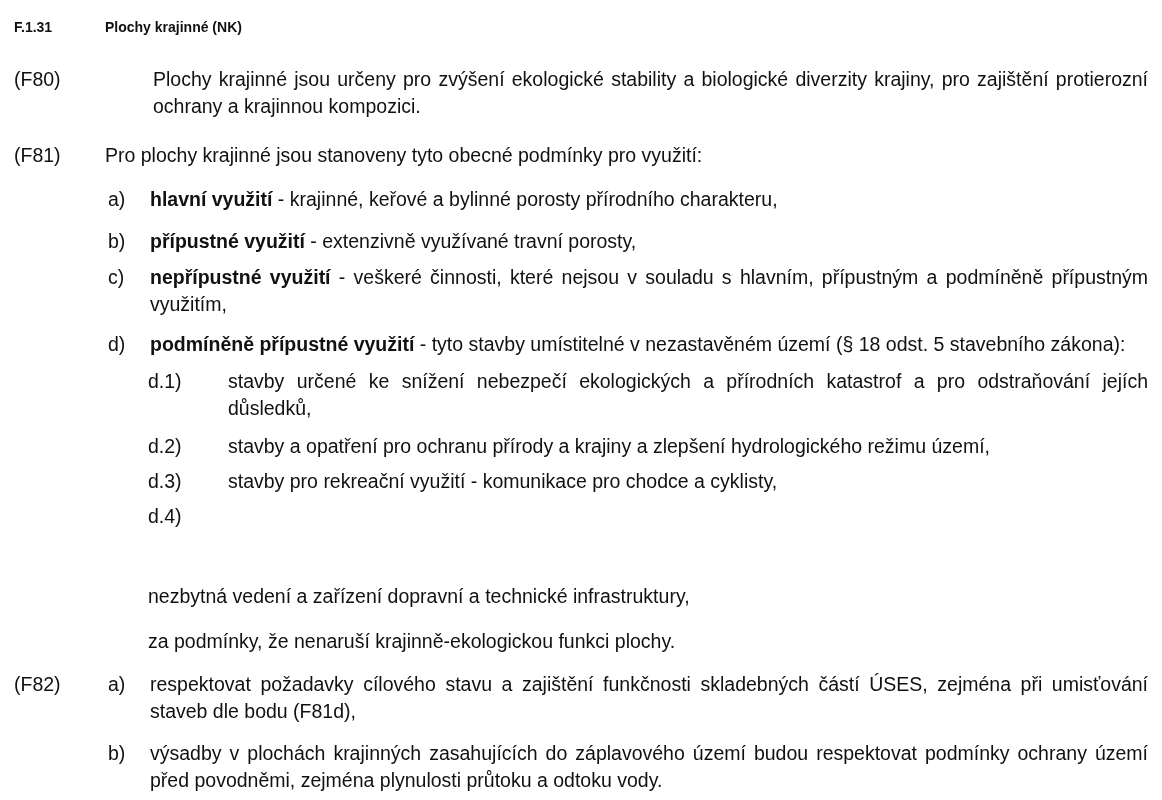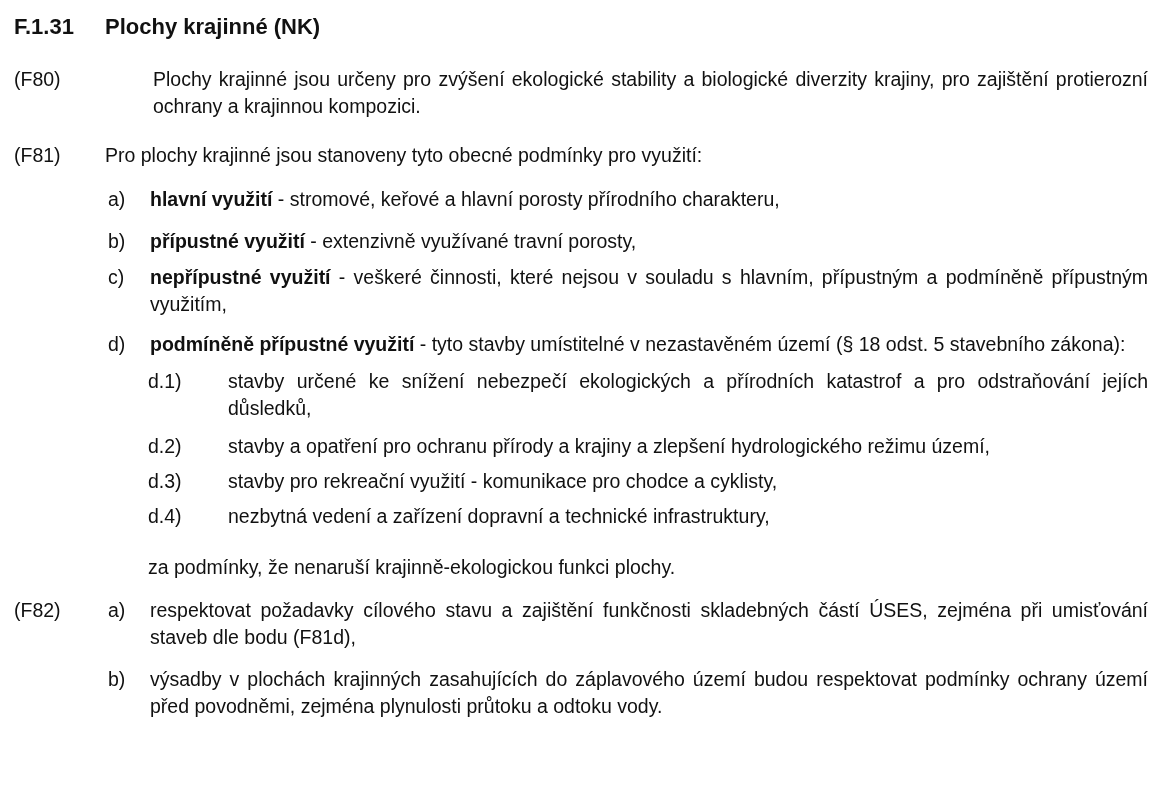--- a/index.html
+++ b/index.html
@@ -20,21 +20,21 @@
     width: 1162px;
     height: 800px;
     padding: 12px 14px 0 14px;
     font-size: 19.5px;
     line-height: 27px;
   }
   .row { display: flex; align-items: flex-start; }
   .lbl1 { flex: 0 0 91px; }
   .body1 { flex: 1 1 auto; min-width: 0; }
 
-  .heading { font-size: 22px; line-height: 30px; font-weight: bold; margin-bottom: 24px; }
+  .heading { font-size: 14px; line-height: 30px; font-weight: bold; margin-bottom: 24px; }
 
   .item { display: flex; align-items: flex-start; margin-left: 3px; }
   .lbl2 { flex: 0 0 42px; }
   .body2 { flex: 1 1 auto; min-width: 0; }
 
   .subitem { display: flex; align-items: flex-start; margin-left: 43px; }
   .lbl3 { flex: 0 0 80px; }
   .body3 { flex: 1 1 auto; min-width: 0; }
 
   .closing { margin-left: 43px; }
@@ -44,21 +44,21 @@
   .mb22 { margin-bottom: 22px; gap: 48px; }
   .mb18 { margin-bottom: 18px; }
   .mb17 { margin-bottom: 17px; }
   .mb16 { margin-bottom: 16px; }
   .mb15 { margin-bottom: 15px; }
   .mb13 { margin-bottom: 13px; }
   .mb11 { margin-bottom: 11px; }
   .mb10 { margin-bottom: 10px; }
   .mb9  { margin-bottom: 9px; }
   .mb8  { margin-bottom: 8px; align-items: flex-end; }
-  .mb6  { margin-bottom: 24px; }
+  .mb6  { margin-bottom: 18px; flex-direction: column; }
 </style>
 </head>
 <body>
 
 <div class="page">
 
   <div class="row heading">
     <div class="lbl1">F.1.31</div>
     <div class="body1">Plochy krajinné (NK)</div>
   </div>
@@ -69,21 +69,21 @@
   </div>
 
   <div class="row">
     <div class="lbl1">(F81)</div>
     <div class="body1">
 
       <div class="mb17">Pro plochy krajinné jsou stanoveny tyto obecné podmínky pro využití:</div>
 
       <div class="item mb15">
         <div class="lbl2">a)</div>
-        <div class="body2"><span class="b">hlavní využití</span><span> - stromové, keřové a hlavní porosty přírodního charakteru,</span></div>
+        <div class="body2"><span class="b">hlavní využití</span><span> - krajinné, keřové a bylinné porosty přírodního charakteru,</span></div>
       </div>
 
       <div class="item mb9">
         <div class="lbl2">b)</div>
         <div class="body2"><span class="b">přípustné využití</span><span> - extenzivně využívané travní porosty,</span></div>
       </div>
 
       <div class="item mb13">
         <div class="lbl2">c)</div>
         <div class="body2 justify"><span class="b">nepřípustné využití</span><span> - veškeré činnosti, které nejsou v souladu s hlavním, přípustným a podmíněně přípustným využitím,</span></div>

